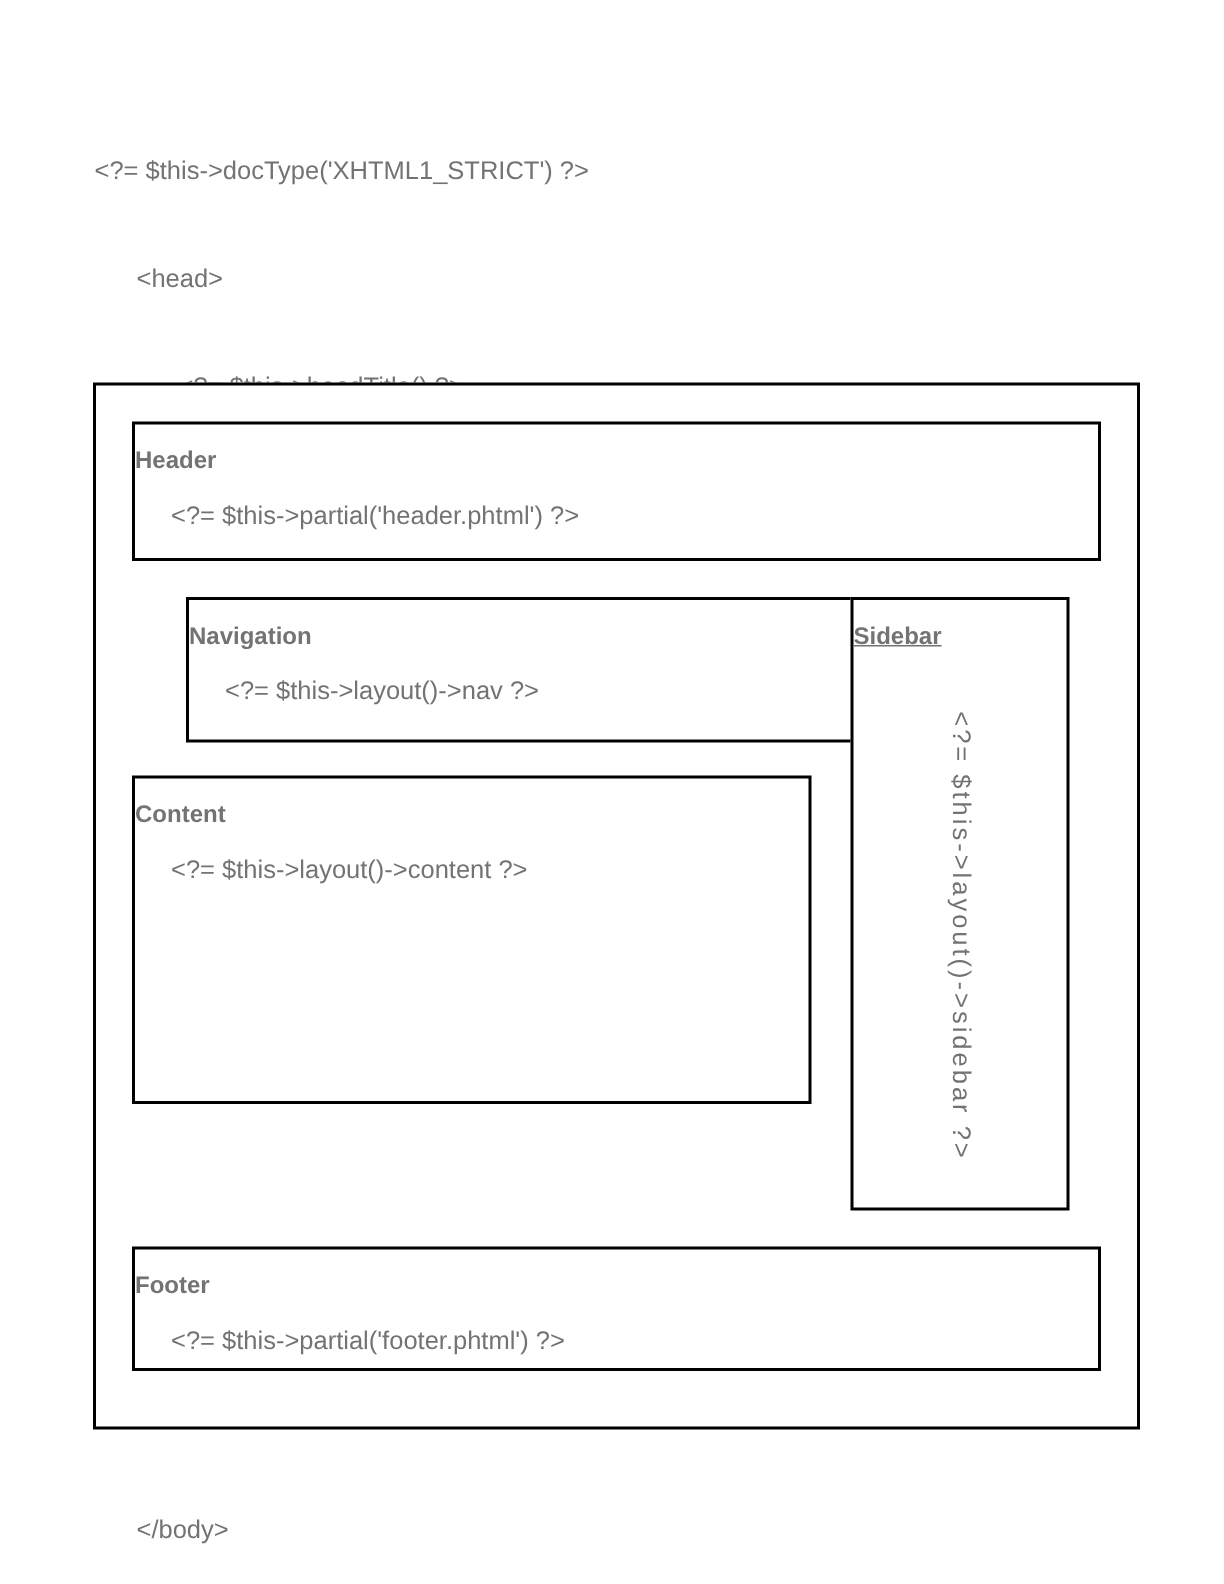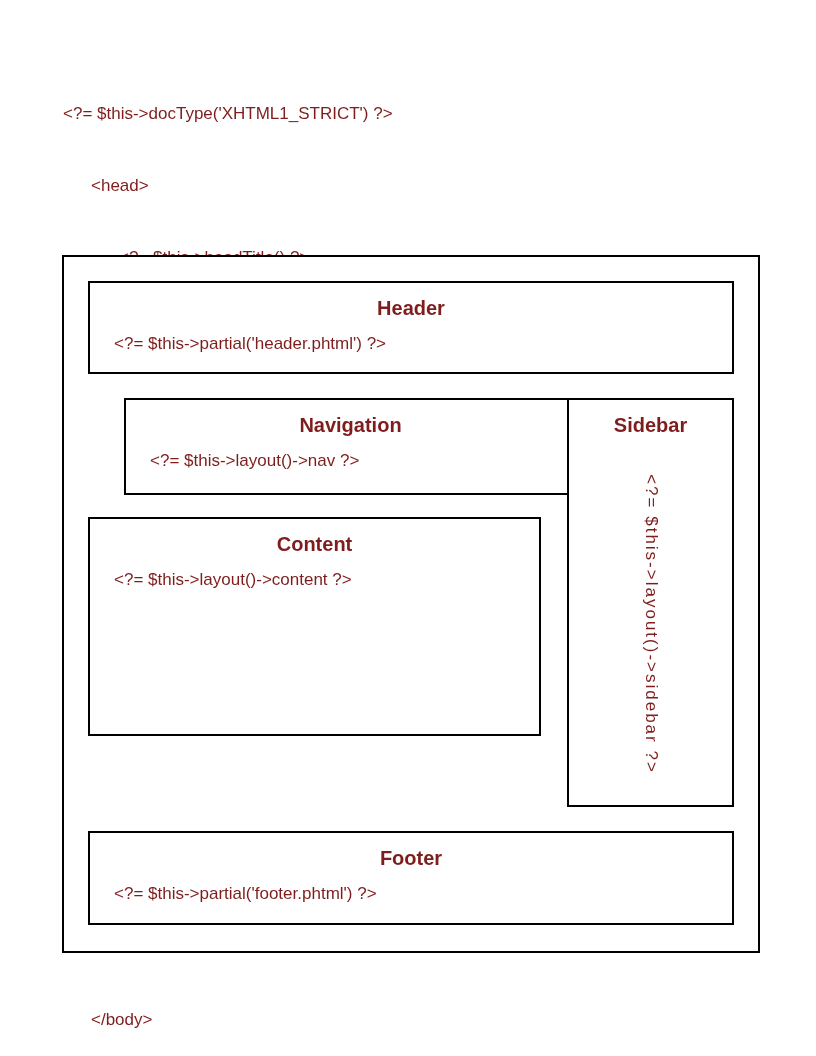--- a/index.html
+++ b/index.html
@@ -2,21 +2,21 @@
 <html><head>
 <meta charset="utf-8">
 <style>
   * { margin: 0; padding: 0; box-sizing: border-box; }
   html, body { background: #ffffff; }
   .page {
     position: relative;
     width: 816px;
     height: 1056px;
     background: #ffffff;
-    color: #7f1d1d;
+    color: #737373;
     font-family: "Liberation Sans", "DejaVu Sans", sans-serif;
     overflow: hidden;
   }
   .code-block {
     position: absolute;
     left: 63px;
     font-size: 17px;
     line-height: 24px;
     white-space: pre;
   }
@@ -35,36 +35,35 @@
     border: 2px solid #000000;
     background: #ffffff;
   }
   .box {
     position: absolute;
     border: 2px solid #000000;
     background: #ffffff;
   }
   .box-title {
     padding-top: 13px;
-    text-align: center;
-    font-size: 20px;
+    font-size: 16px;
     font-weight: bold;
     line-height: 24px;
   }
   .box-code {
     padding: 12px 0 0 24px;
     font-size: 17px;
     line-height: 24px;
     white-space: nowrap;
   }
   .header-box  { left: 24px; top: 24px;  width: 646px; height: 93px; }
   .nav-box     { left: 24px; top: 141px; width: 453px; height: 97px; margin-left: 36px; }
   .content-box { left: 24px; top: 260px; width: 453px; height: 219px; }
-  .sidebar-box { left: 503px; top: 141px; width: 167px; height: 409px; }
-  .footer-box  { left: 24px; top: 574px; width: 646px; height: 94px; }
+  .sidebar-box { left: 503px; top: 141px; width: 146px; height: 409px; text-decoration: underline; }
+  .footer-box  { left: 24px; top: 574px; width: 646px; height: 83px; }
 
   .sidebar-vertical-area {
     position: absolute;
     left: 0; right: 0;
     top: 42px; bottom: 0;
   }
   .vertical-code {
     position: absolute;
     top: 50%;
     left: 50%;

